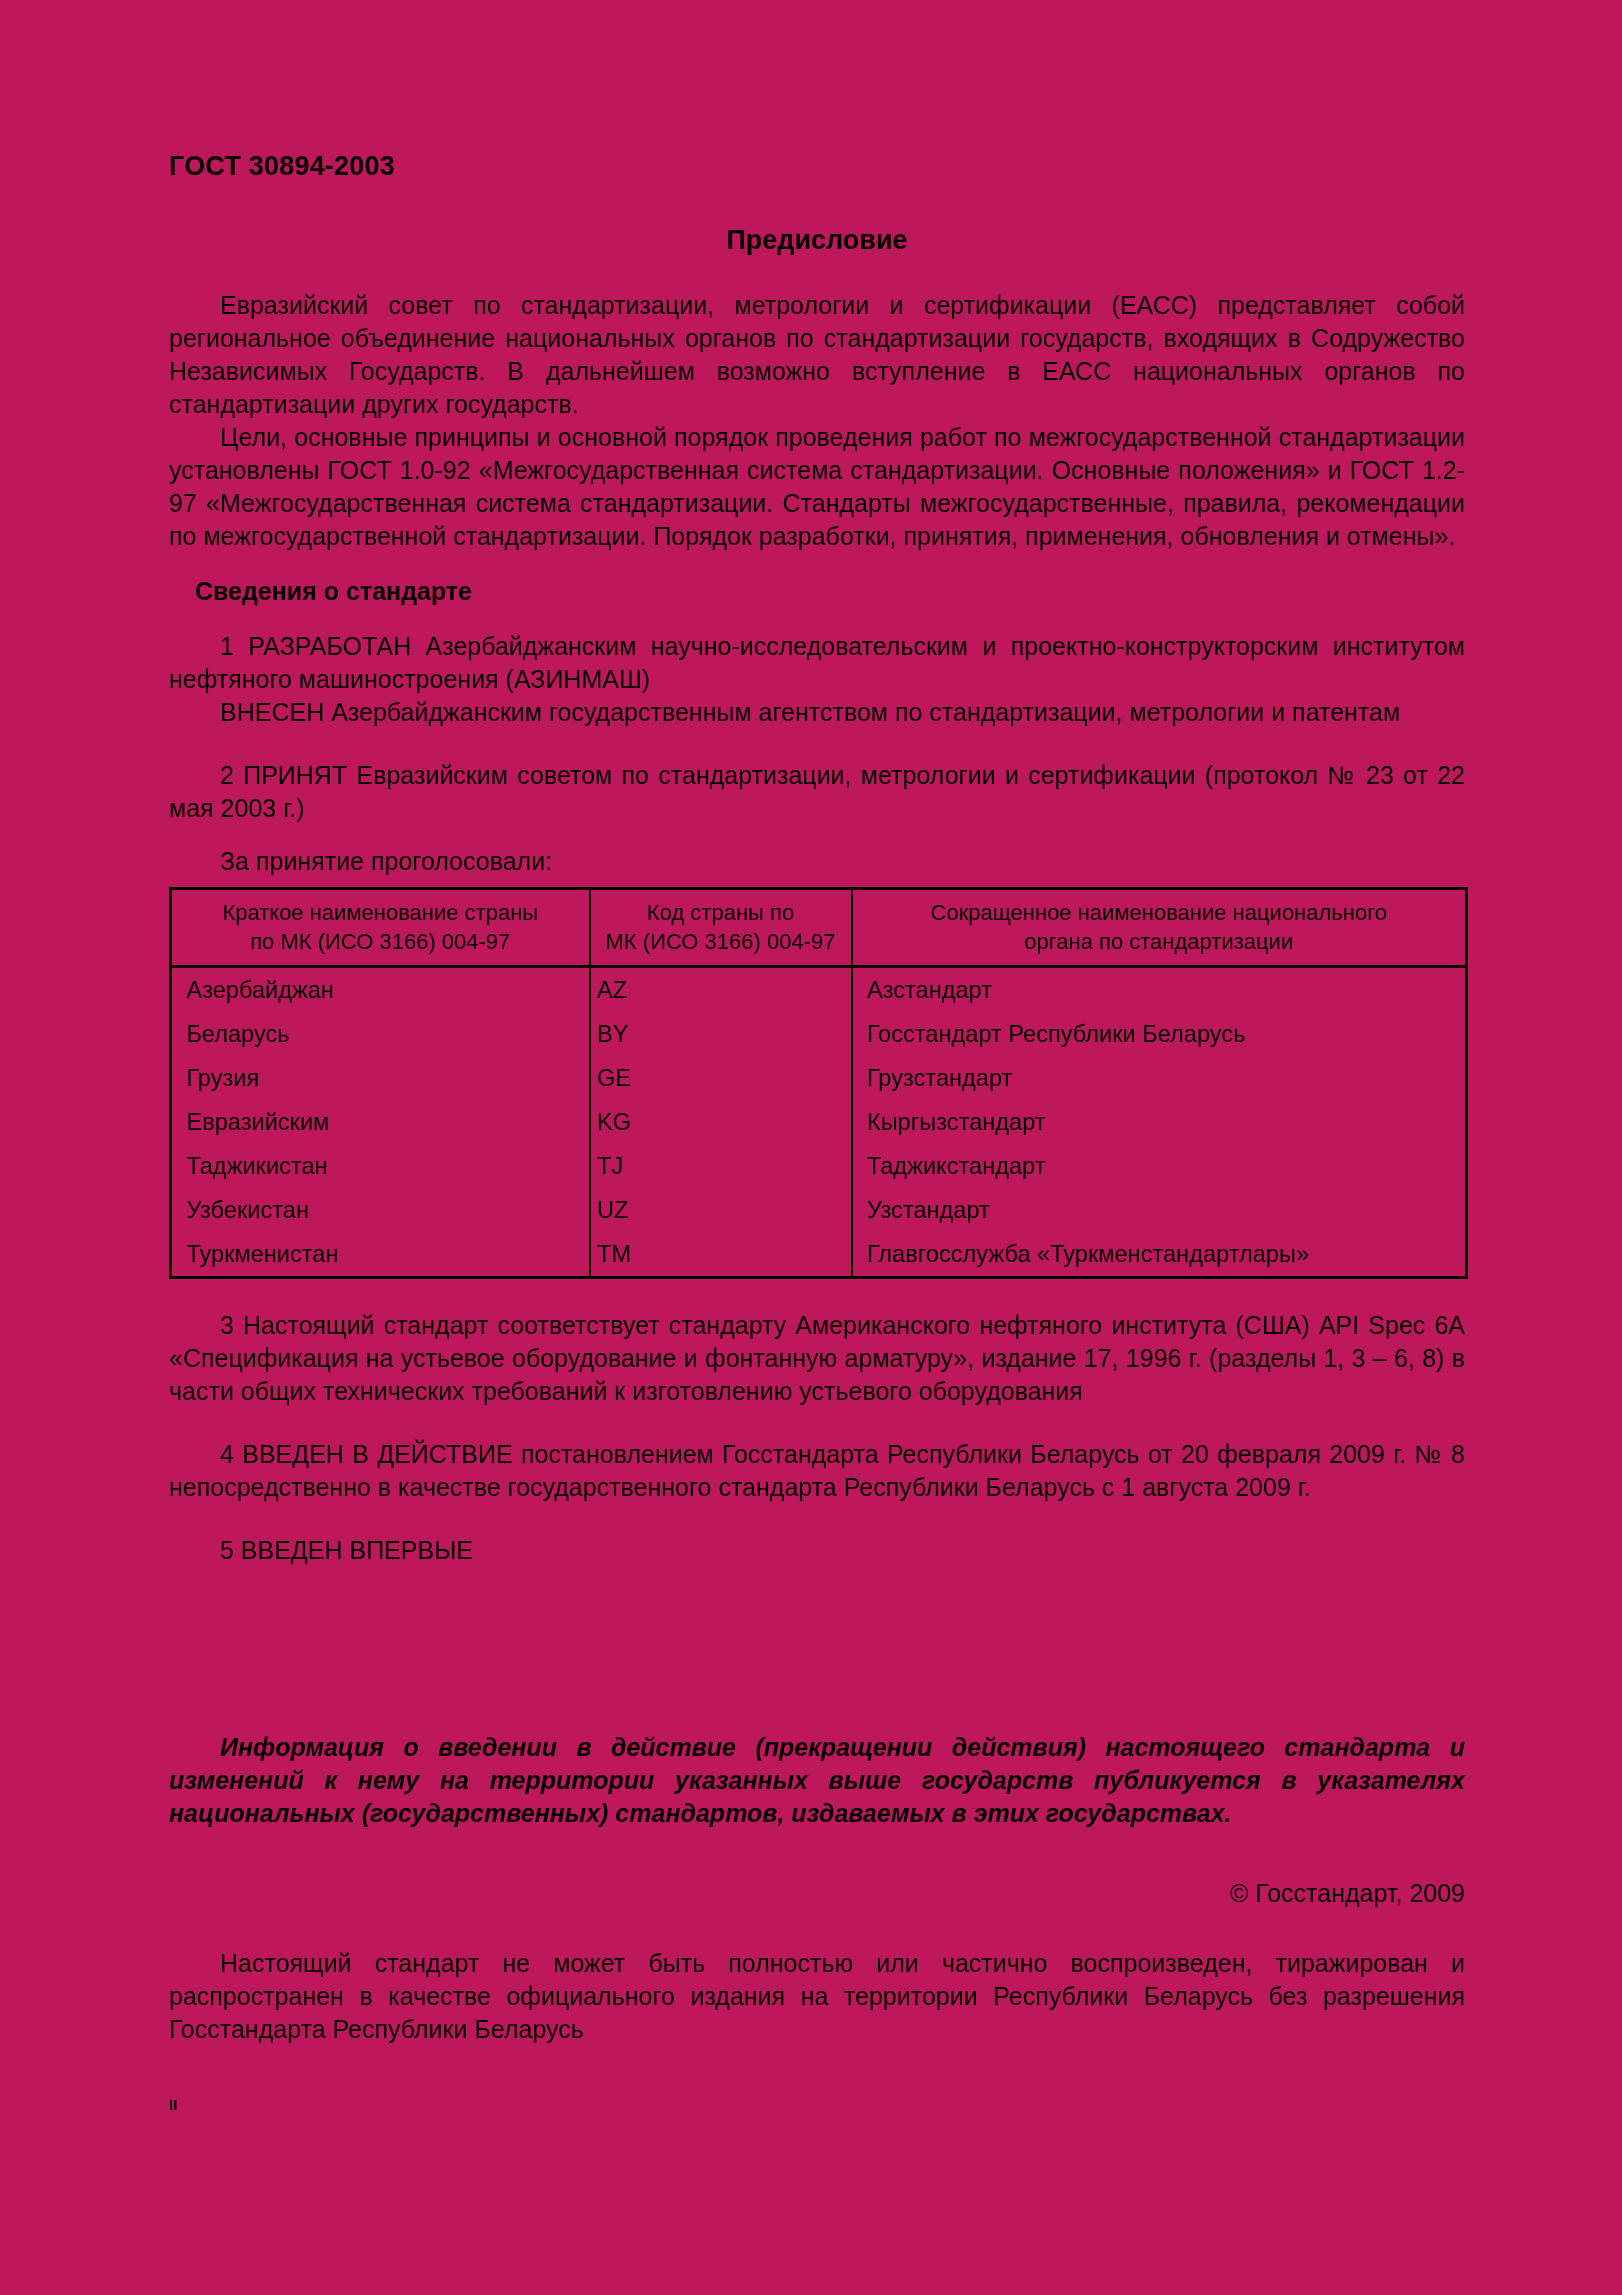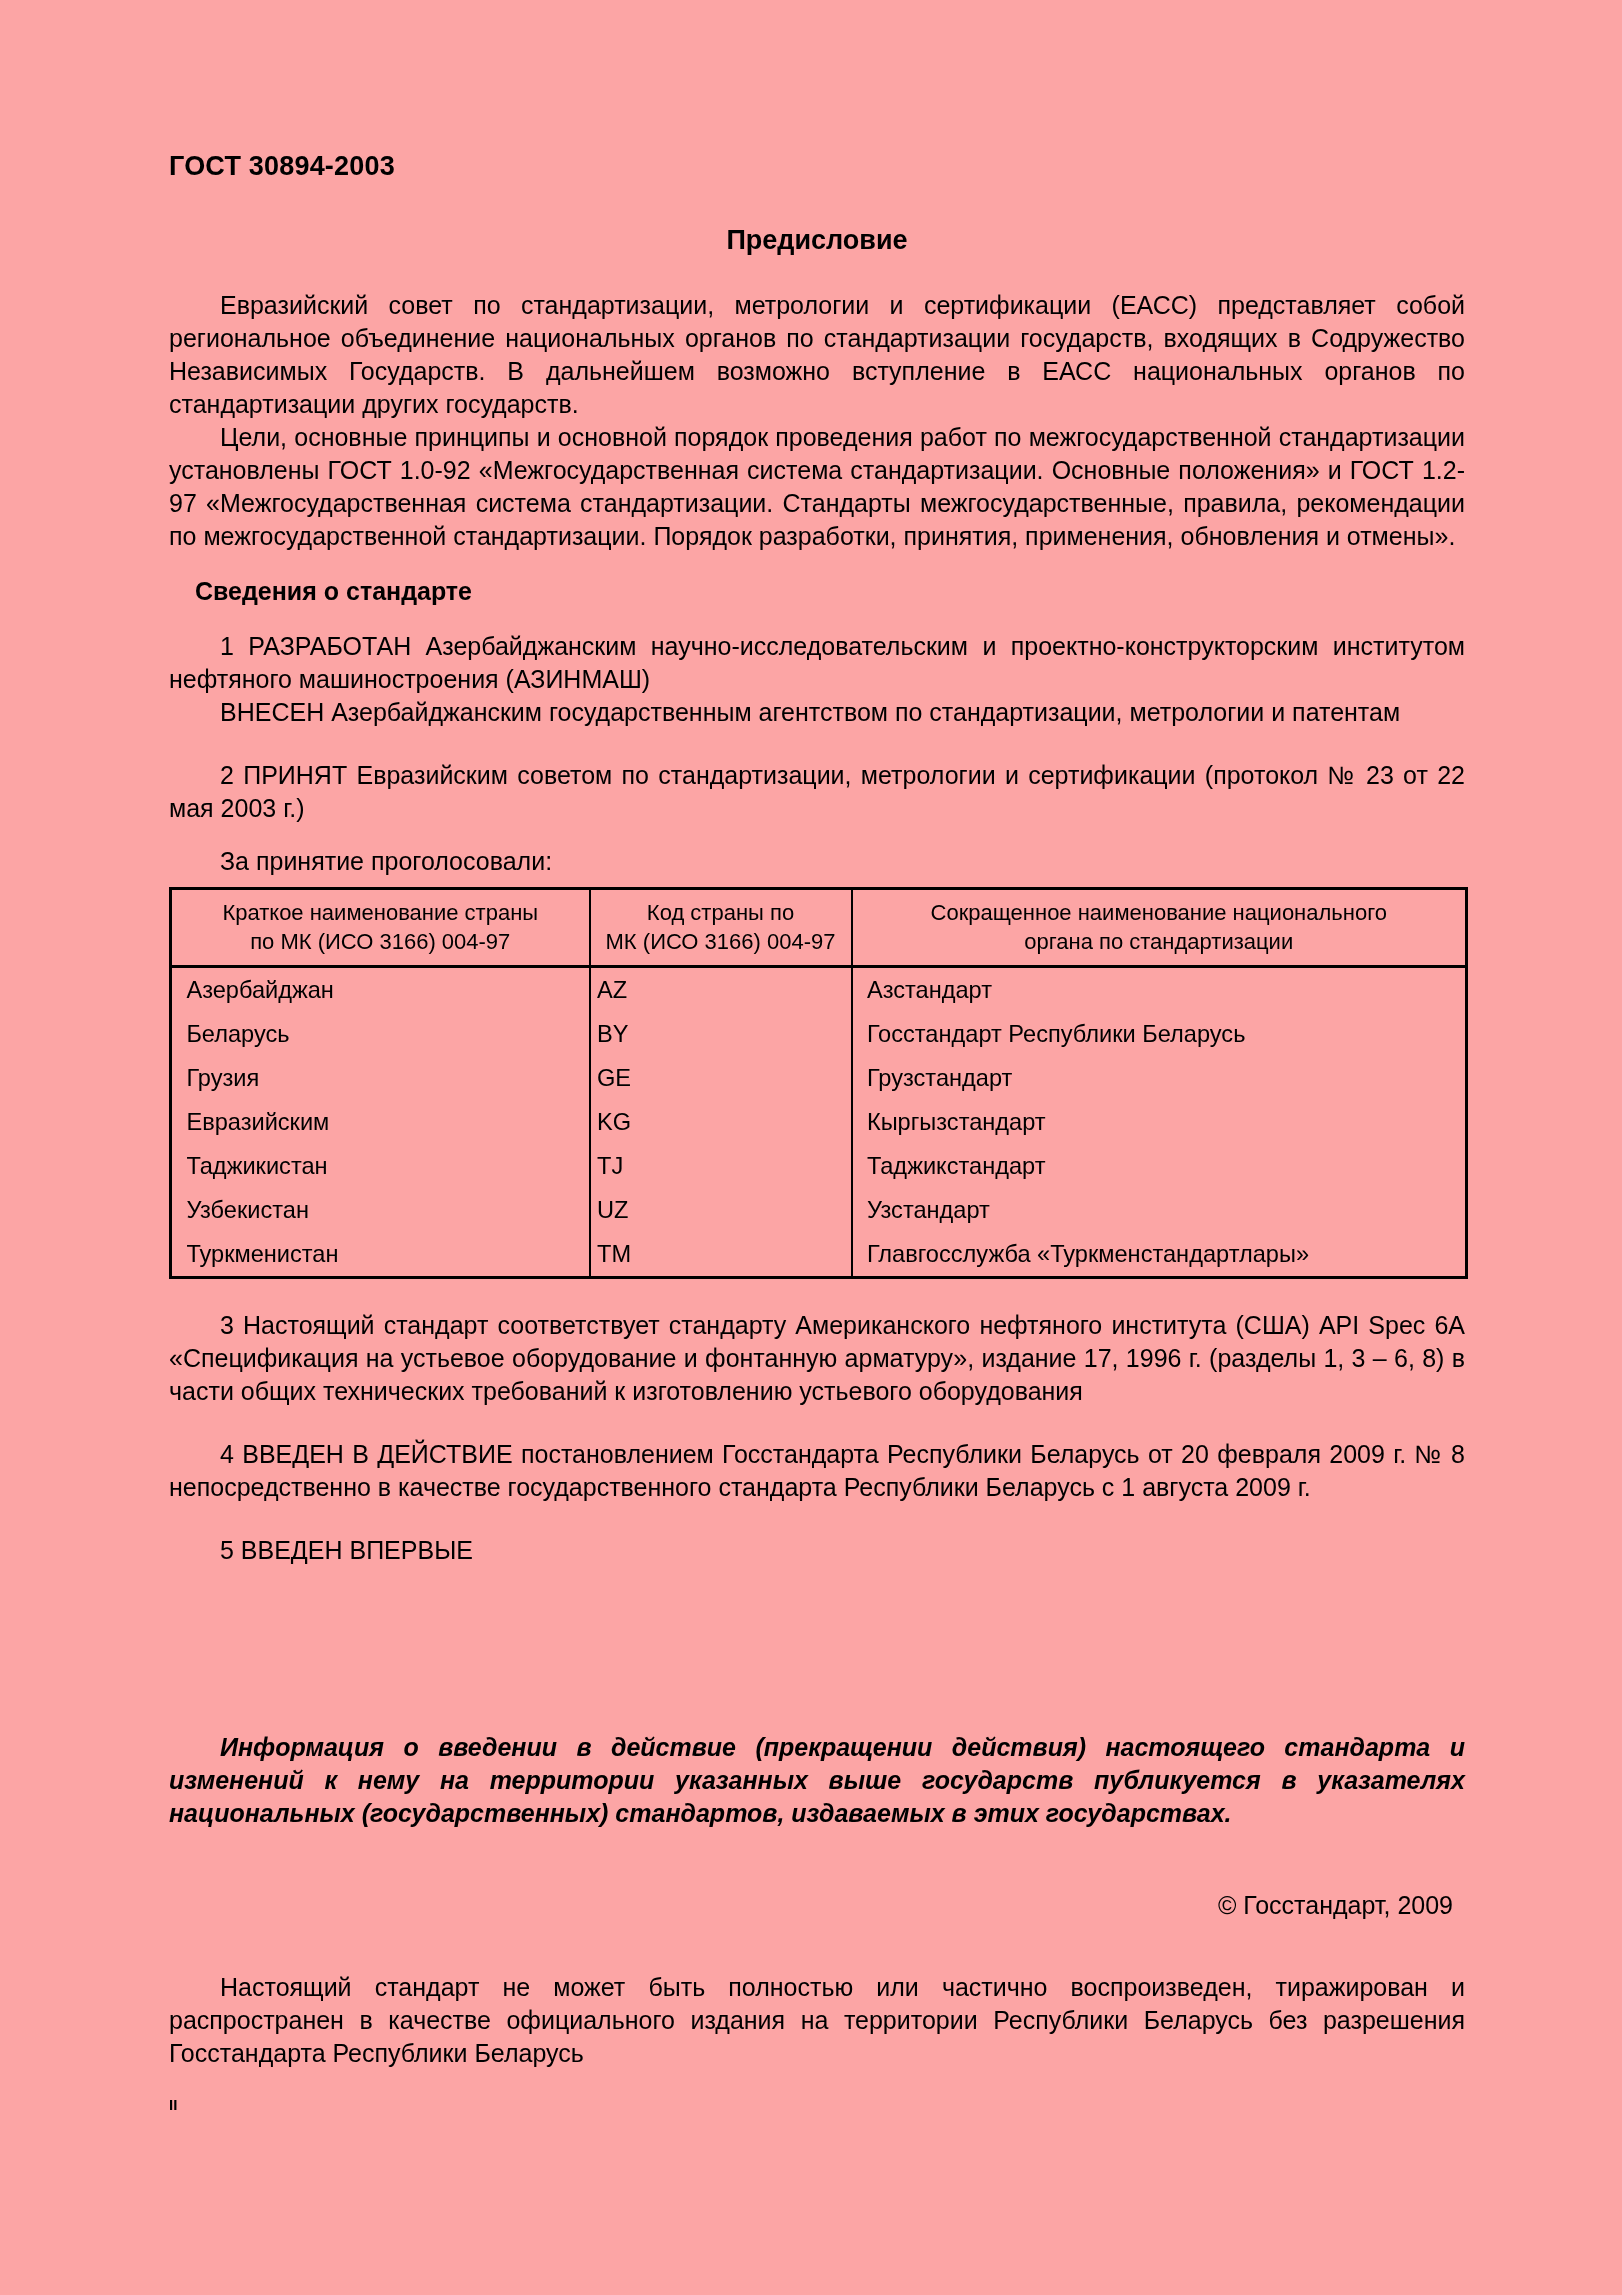--- a/index.html
+++ b/index.html
@@ -4,21 +4,21 @@
 <style>
   html, body {
     margin: 0;
     padding: 0;
     background: #ffffff;
   }
   .page {
     position: relative;
     width: 1623px;
     height: 2295px;
-    background: #fca5a5;
+    background: #be185d;
     font-family: "Liberation Sans", sans-serif;
     color: #000000;
     box-sizing: border-box;
     overflow: hidden;
   }
   .content {
     position: absolute;
     left: 169px;
     top: 152px;
     width: 1296px;
@@ -104,21 +104,21 @@
     font-style: italic;
     font-weight: bold;
     text-align: justify;
     text-indent: 51px;
     margin: 0;
   }
   .copyright {
     font-size: 25px;
     line-height: 33px;
     text-align: right;
-    margin: 12px;
+    margin: 0;
   }
   .page-number {
     position: absolute;
     left: 169px;
     top: 2097px;
     font-size: 15px;
     font-weight: bold;
     line-height: 1;
   }
   .spacer-copy { height: 47px; }

